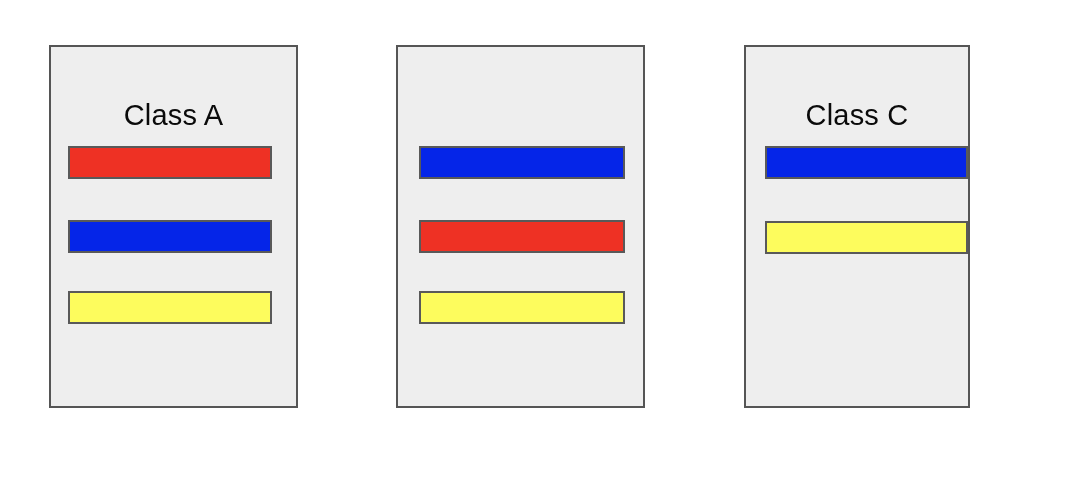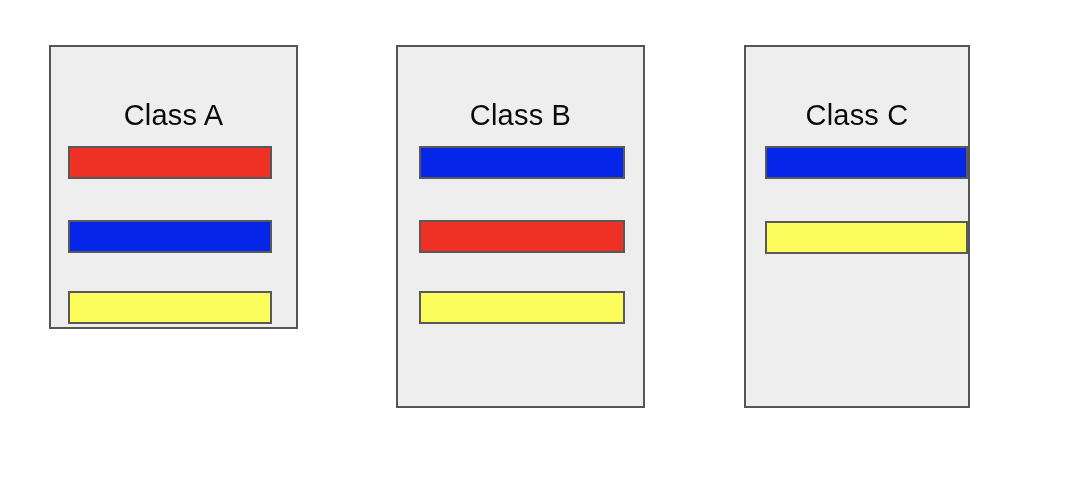--- a/index.html
+++ b/index.html
@@ -40,28 +40,27 @@
   .bar {
     position: absolute;
     box-sizing: border-box;
     border: 2px solid #595959;
   }
 </style>
 </head>
 <body>
 
 <div id="canvas" style="width: 1092px; height: 492px; background: rgb(255, 255, 255);">
-    <div class="panel" style="left: 49px; top: 45px; width: 249px; height: 284px; background: rgb(238, 238, 238); border-color: rgb(85, 85, 85); border-width: 2px;">
+    <div class="panel" style="left: 49px; top: 45px; width: 249px; height: 363px; background: rgb(238, 238, 238); border-color: rgb(85, 85, 85); border-width: 2px;">
       <div class="panel-title" style="top: 51px; color: rgb(10, 10, 10); font-size: 29px;">Class A</div>
       <div class="bar" style="left: 17px; top: 99px; width: 204px; height: 33px; background: rgb(238, 49, 36); border-color: rgb(89, 89, 89); border-width: 2px;"></div>
       <div class="bar" style="left: 17px; top: 173px; width: 204px; height: 33px; background: rgb(5, 37, 232); border-color: rgb(89, 89, 89); border-width: 2px;"></div>
       <div class="bar" style="left: 17px; top: 244px; width: 204px; height: 33px; background: rgb(253, 252, 93); border-color: rgb(89, 89, 89); border-width: 2px;"></div>
     </div>
     <div class="panel" style="left: 396px; top: 45px; width: 249px; height: 363px; background: rgb(238, 238, 238); border-color: rgb(85, 85, 85); border-width: 2px;">
-      <div class="panel-title" style="top: 51px; color: rgb(10, 10, 10); font-size: 29px;">Class B</div>
       <div class="bar" style="left: 21px; top: 99px; width: 206px; height: 33px; background: rgb(5, 37, 232); border-color: rgb(89, 89, 89); border-width: 2px;"></div>
       <div class="bar" style="left: 21px; top: 173px; width: 206px; height: 33px; background: rgb(238, 49, 36); border-color: rgb(89, 89, 89); border-width: 2px;"></div>
       <div class="bar" style="left: 21px; top: 244px; width: 206px; height: 33px; background: rgb(253, 252, 93); border-color: rgb(89, 89, 89); border-width: 2px;"></div>
     </div>
     <div class="panel" style="left: 744px; top: 45px; width: 226px; height: 363px; background: rgb(238, 238, 238); border-color: rgb(85, 85, 85); border-width: 2px;">
       <div class="panel-title" style="top: 51px; color: rgb(10, 10, 10); font-size: 29px;">Class C</div>
       <div class="bar" style="left: 19px; top: 99px; width: 203px; height: 33px; background: rgb(5, 37, 232); border-color: rgb(89, 89, 89); border-width: 2px;"></div>
       <div class="bar" style="left: 19px; top: 174px; width: 203px; height: 33px; background: rgb(253, 252, 93); border-color: rgb(89, 89, 89); border-width: 2px;"></div>
     </div>
   </div>

